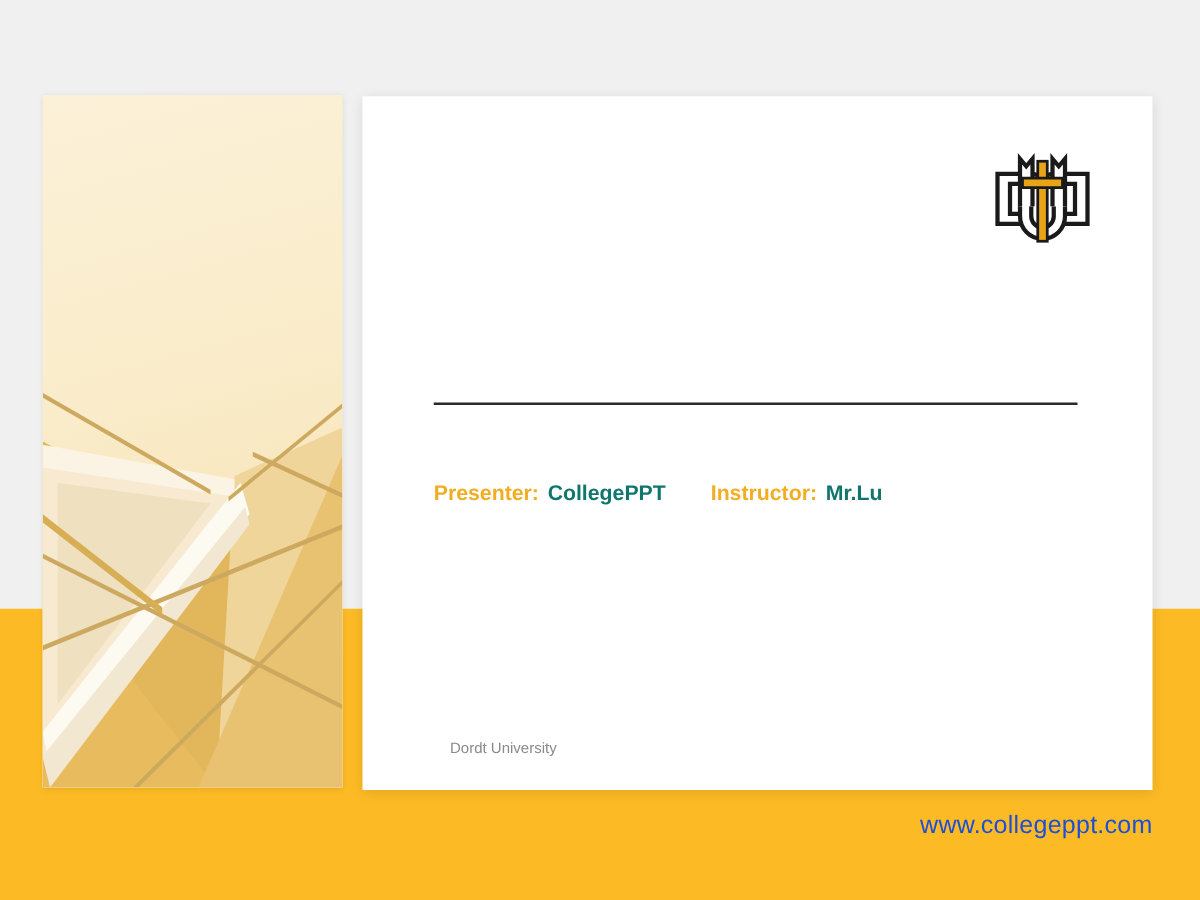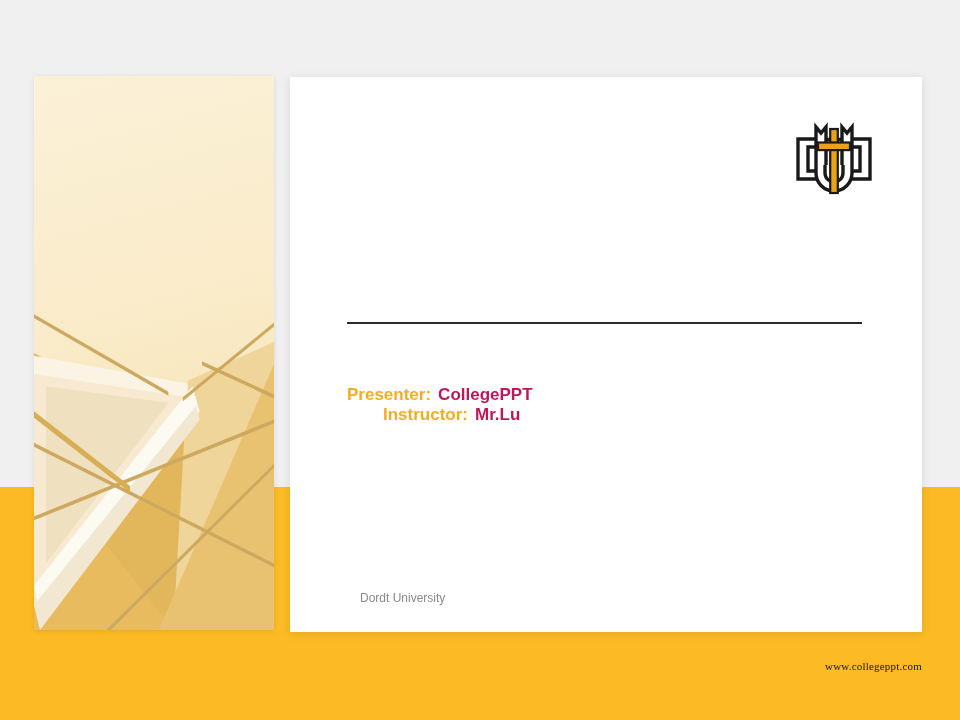--- a/index.html
+++ b/index.html
@@ -30,24 +30,24 @@
     top: 487px;
     width: 960px;
     height: 233px;
     background: #fcbb25;
   }
 
   .site-url {
     position: absolute;
     right: 38px;
     bottom: 48px;
-    color: #0f172a;
-    font-size: 11px;
+    color: #1d4ed8;
+    font-size: 20px;
     letter-spacing: 0.2px;
-    font-family: Liberation Serif, serif;
+    font-family: Liberation Sans, sans-serif;
     white-space: nowrap;
   }
 
   
   .photo-panel {
     position: absolute;
     left: 34px;
     top: 76px;
     width: 240px;
     height: 554px;
@@ -167,33 +167,32 @@
     width: 515px;
     height: 2px;
     background: #2b2b2b;
   }
 
   .meta-row {
     position: absolute;
     left: 57px;
     top: 308px;
     display: flex;
-    align-items: flex-start;
+    align-items: flex-end;
     white-space: nowrap;
-    flex-direction: column;
   }
   .meta-group { display: flex; align-items: baseline; }
   .meta-group + .meta-group { margin-left: 36px; }
   .meta-label {
     color: #f2ad22;
     font-size: 17px;
     font-weight: bold;
   }
   .meta-value {
-    color: #be185d;
+    color: #0f766e;
     font-size: 17px;
     font-weight: bold;
     margin-left: 7px;
   }
 
   .org-name {
     position: absolute;
     left: 70px;
     bottom: 27px;
     font-size: 12px;

